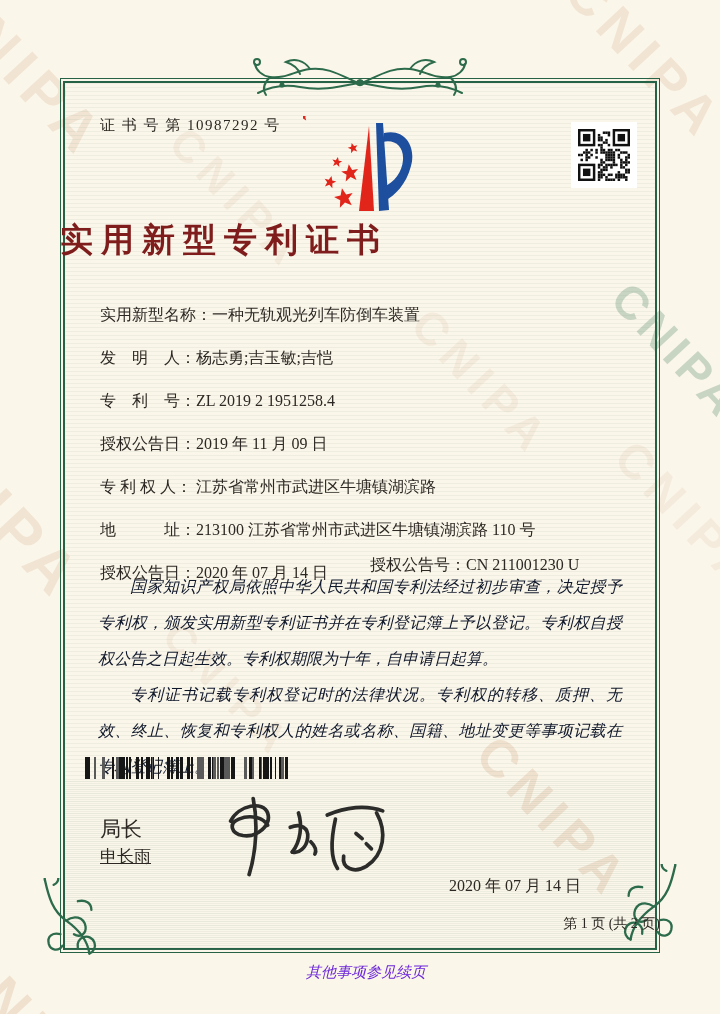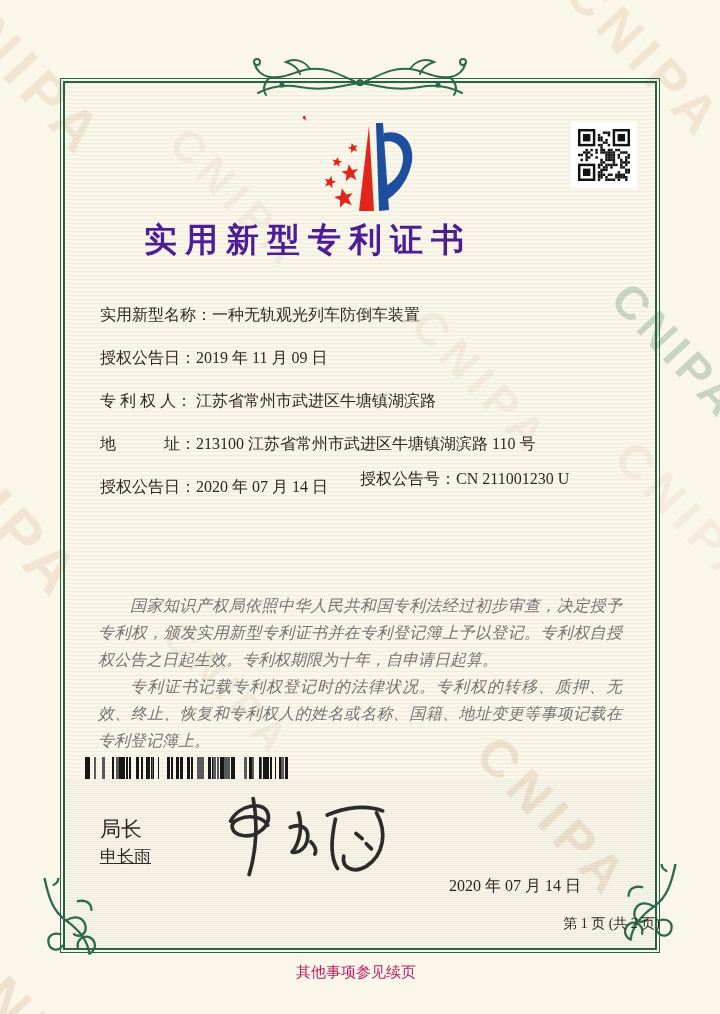--- a/index.html
+++ b/index.html
@@ -62,40 +62,40 @@
   .corner{position:absolute;width:96px;height:92px;}
   .corner-br{left:584px;top:864px;}
   .corner-bl{left:40px;top:878px;transform:scaleX(-1);}
   
   .cert-no{position:absolute;left:100px;top:116px;font-size:15px;letter-spacing:1.5px;}
   .logo{position:absolute;left:303px;top:116px;width:112px;height:95px;}
   .qr{position:absolute;left:571px;top:122px;width:66px;height:66px;background:#fff;
       display:flex;align-items:center;justify-content:center;}
   .title{
     position:absolute;left:60px;top:218px;width:496px;
-    text-align:center;font-size:33px;font-weight:bold;letter-spacing:8px;
-    color:#4c1d95;
+    text-align:left;font-size:33px;font-weight:bold;letter-spacing:8px;
+    color:#7f1d1d;
   }
   .rows{position:absolute;left:100px;top:297px;width:530px;font-size:16px;}
   .row{height:20px;line-height:20px;margin-bottom:23px;position:relative;white-space:nowrap;}
   .flabel{display:inline-block;min-width:96px;margin-top:8px;}
-  .grant2{position:absolute;left:260px;top:0;}
+  .grant2{position:absolute;left:270px;top:0;}
   .paras{
-    position:absolute;left:98px;top:592px;width:524px;
-    font-size:16px;line-height:27px;font-style:italic;
-    text-align:justify;color:#737373;
+    position:absolute;left:98px;top:569px;width:524px;
+    font-size:16px;line-height:36px;font-style:italic;
+    text-align:justify;color:#0f172a;
   }
   .paras p{margin:0;text-indent:2em;}
   .barcode{position:absolute;left:85px;top:757px;width:210px;height:22px;}
   .director-title{position:absolute;left:100px;top:815px;font-size:21px;}
   .director-name{position:absolute;left:100px;top:845px;font-size:17px;text-decoration:underline;}
   .signature{position:absolute;left:208px;top:790px;width:185px;height:88px;}
   .issue-date{position:absolute;left:415px;top:876px;width:200px;text-align:center;font-size:16px;}
   .page-info{position:absolute;left:60px;top:915px;width:600px;text-align:right;font-size:14px;}
-  .continuation{position:absolute;left:56px;top:963px;width:600px;text-align:center;font-size:15px;color:#be185d;}
+  .continuation{position:absolute;left:66px;top:963px;width:600px;text-align:center;font-size:15px;font-style:italic;color:#6d28d9;}
 </style>
 </head>
 <body>
 
 <div class="page">
 
   <div class="wm wm-beige wm1">CNIPA</div>
   <div class="wm wm-beige wm2">CNIPA</div>
   <div class="wm wm-green wm3">CNIPA</div>
   <div class="wm wm-beige wm4">CNIPA</div>
@@ -140,20 +140,21 @@
     <g fill="none" stroke="#2c6b4b" stroke-width="2.4" stroke-linecap="round">
       <path d="M92,2 C88,20 84,34 70,44 C56,54 48,64 46,78"></path>
       <path d="M46,78 a9,9 0 1,1 12,-6"></path>
       <path d="M92,2 a7,7 0 1,0 -9,5"></path>
       <path d="M70,44 C62,38 52,40 50,50 C49,58 56,62 62,58"></path>
       <path d="M76,58 C84,56 90,60 88,68 C86,75 78,76 74,70"></path>
       <path d="M58,24 C50,22 44,26 44,33"></path>
     </g>
   </svg>
 
+  <div class="cert-no">证 书 号 第 10987292 号</div>
 
   <svg class="logo" viewBox="0 0 112 95">
     <g>
       <polygon points="66,10 71,95 56,95" fill="#e1251b"></polygon>
       <polygon points="73,7 80,7 86,94 76,95" fill="#1d4f9e"></polygon>
       <path d="M81,17 C104,12 113,33 108,50 C103,69 92,79 82,85 L79,72 C92,66 99,56 100,44 C101,31 92,23 80,26 Z" fill="#1d4f9e"></path>
       <g fill="#e1251b">
         <path id="star" d="M0,-5.2 L1.5,-1.6 L5,-1.6 L2.2,0.8 L3.2,4.6 L0,2.4 L-3.2,4.6 L-2.2,0.8 L-5,-1.6 L-1.5,-1.6 Z"></path>
       </g>
       <use href="#star" transform="translate(50,32) scale(1.0) rotate(-15)" fill="#e1251b"></use>
@@ -301,20 +302,26 @@
       </svg>
   </div>
 
   <div class="title">实用新型专利证书</div>
 
   <div class="rows">
     <div class="row">
       <span class="flabel">实用新型名称：</span><span class="fvalue">一种无轨观光列车防倒车装置</span>
     </div>
     <div class="row">
+      <span class="flabel">发　明　人：</span><span class="fvalue">杨志勇;吉玉敏;吉恺</span>
+    </div>
+    <div class="row">
+      <span class="flabel">专　利　号：</span><span class="fvalue">ZL 2019 2 1951258.4</span>
+    </div>
+    <div class="row">
       <span class="flabel">授权公告日：</span><span class="fvalue">2019 年 11 月 09 日</span>
     </div>
     <div class="row">
       <span class="flabel">专 利 权 人：</span><span class="fvalue">江苏省常州市武进区牛塘镇湖滨路</span>
     </div>
     <div class="row">
       <span class="flabel">地　　　址：</span><span class="fvalue">213100 江苏省常州市武进区牛塘镇湖滨路 110 号</span>
     </div>
     <div class="row">
       <span class="flabel">授权公告日：</span><span>2020 年 07 月 14 日</span>

